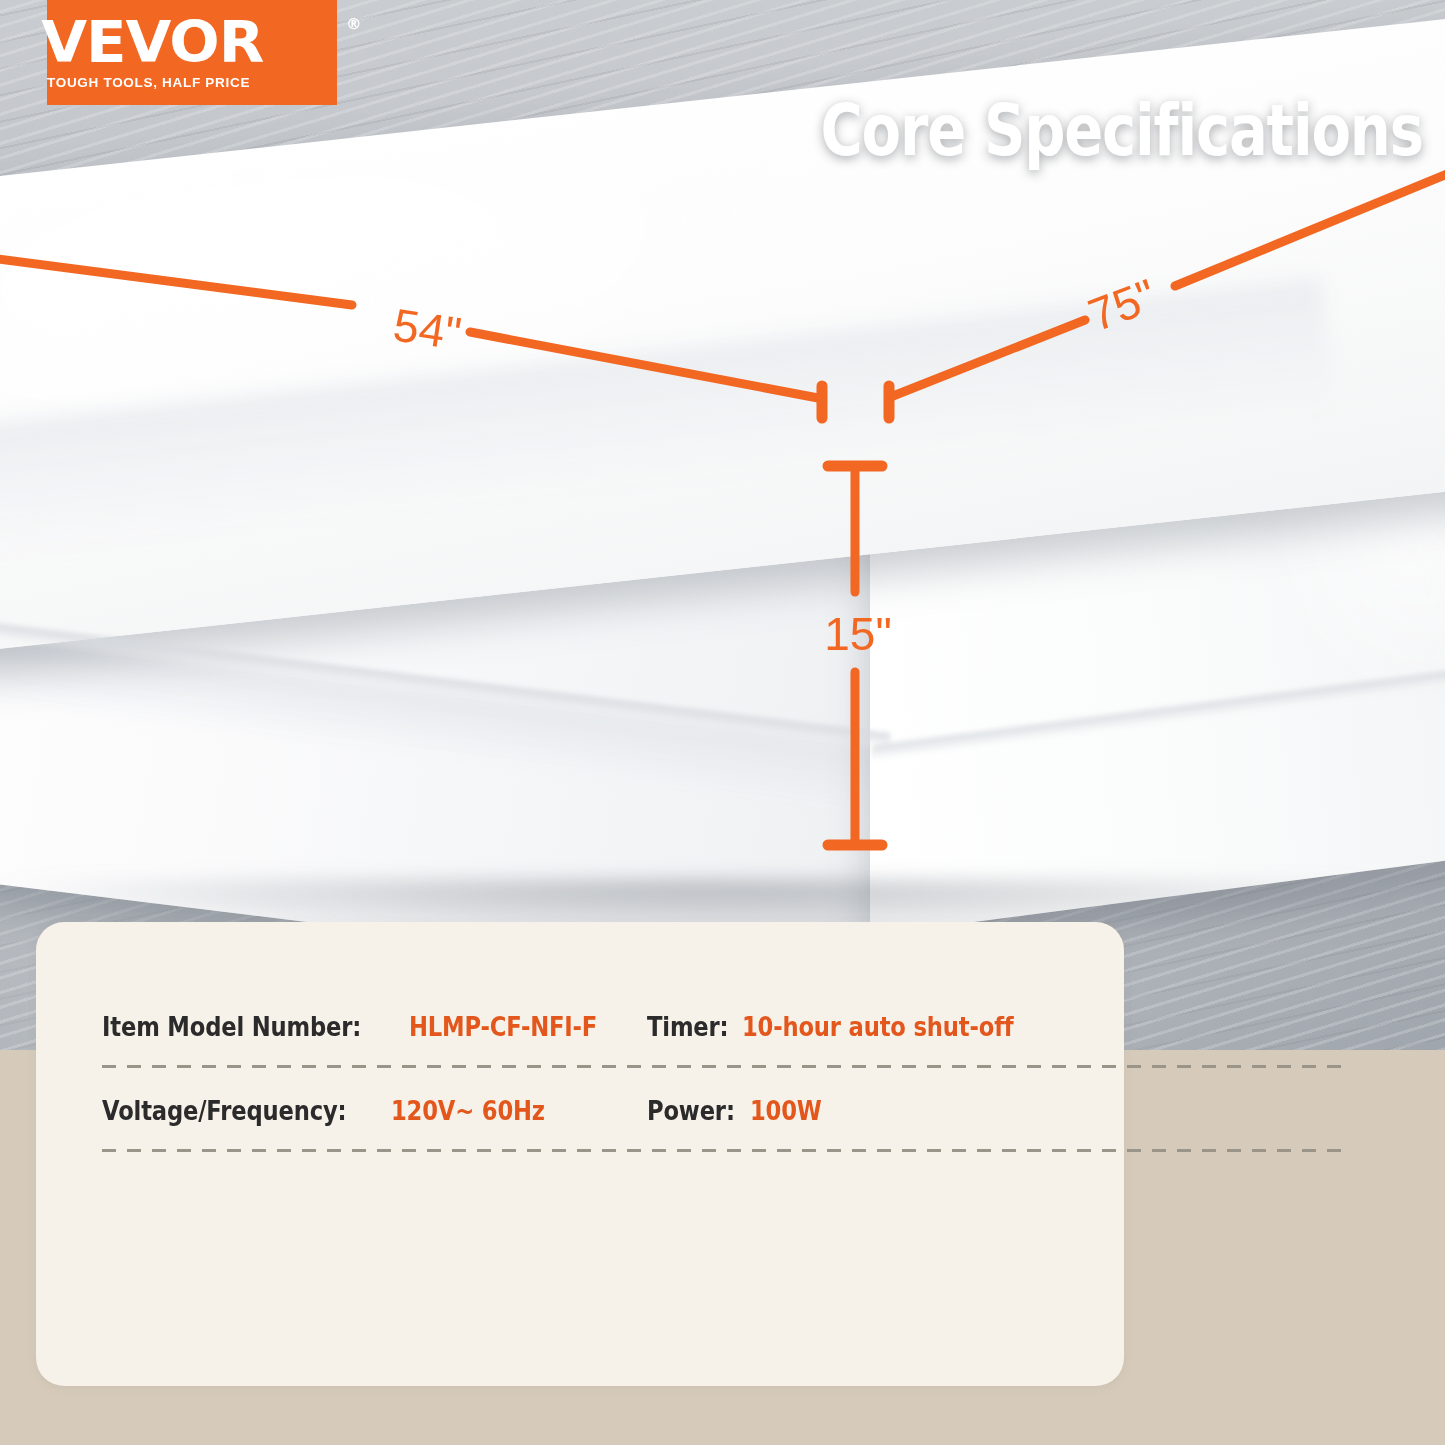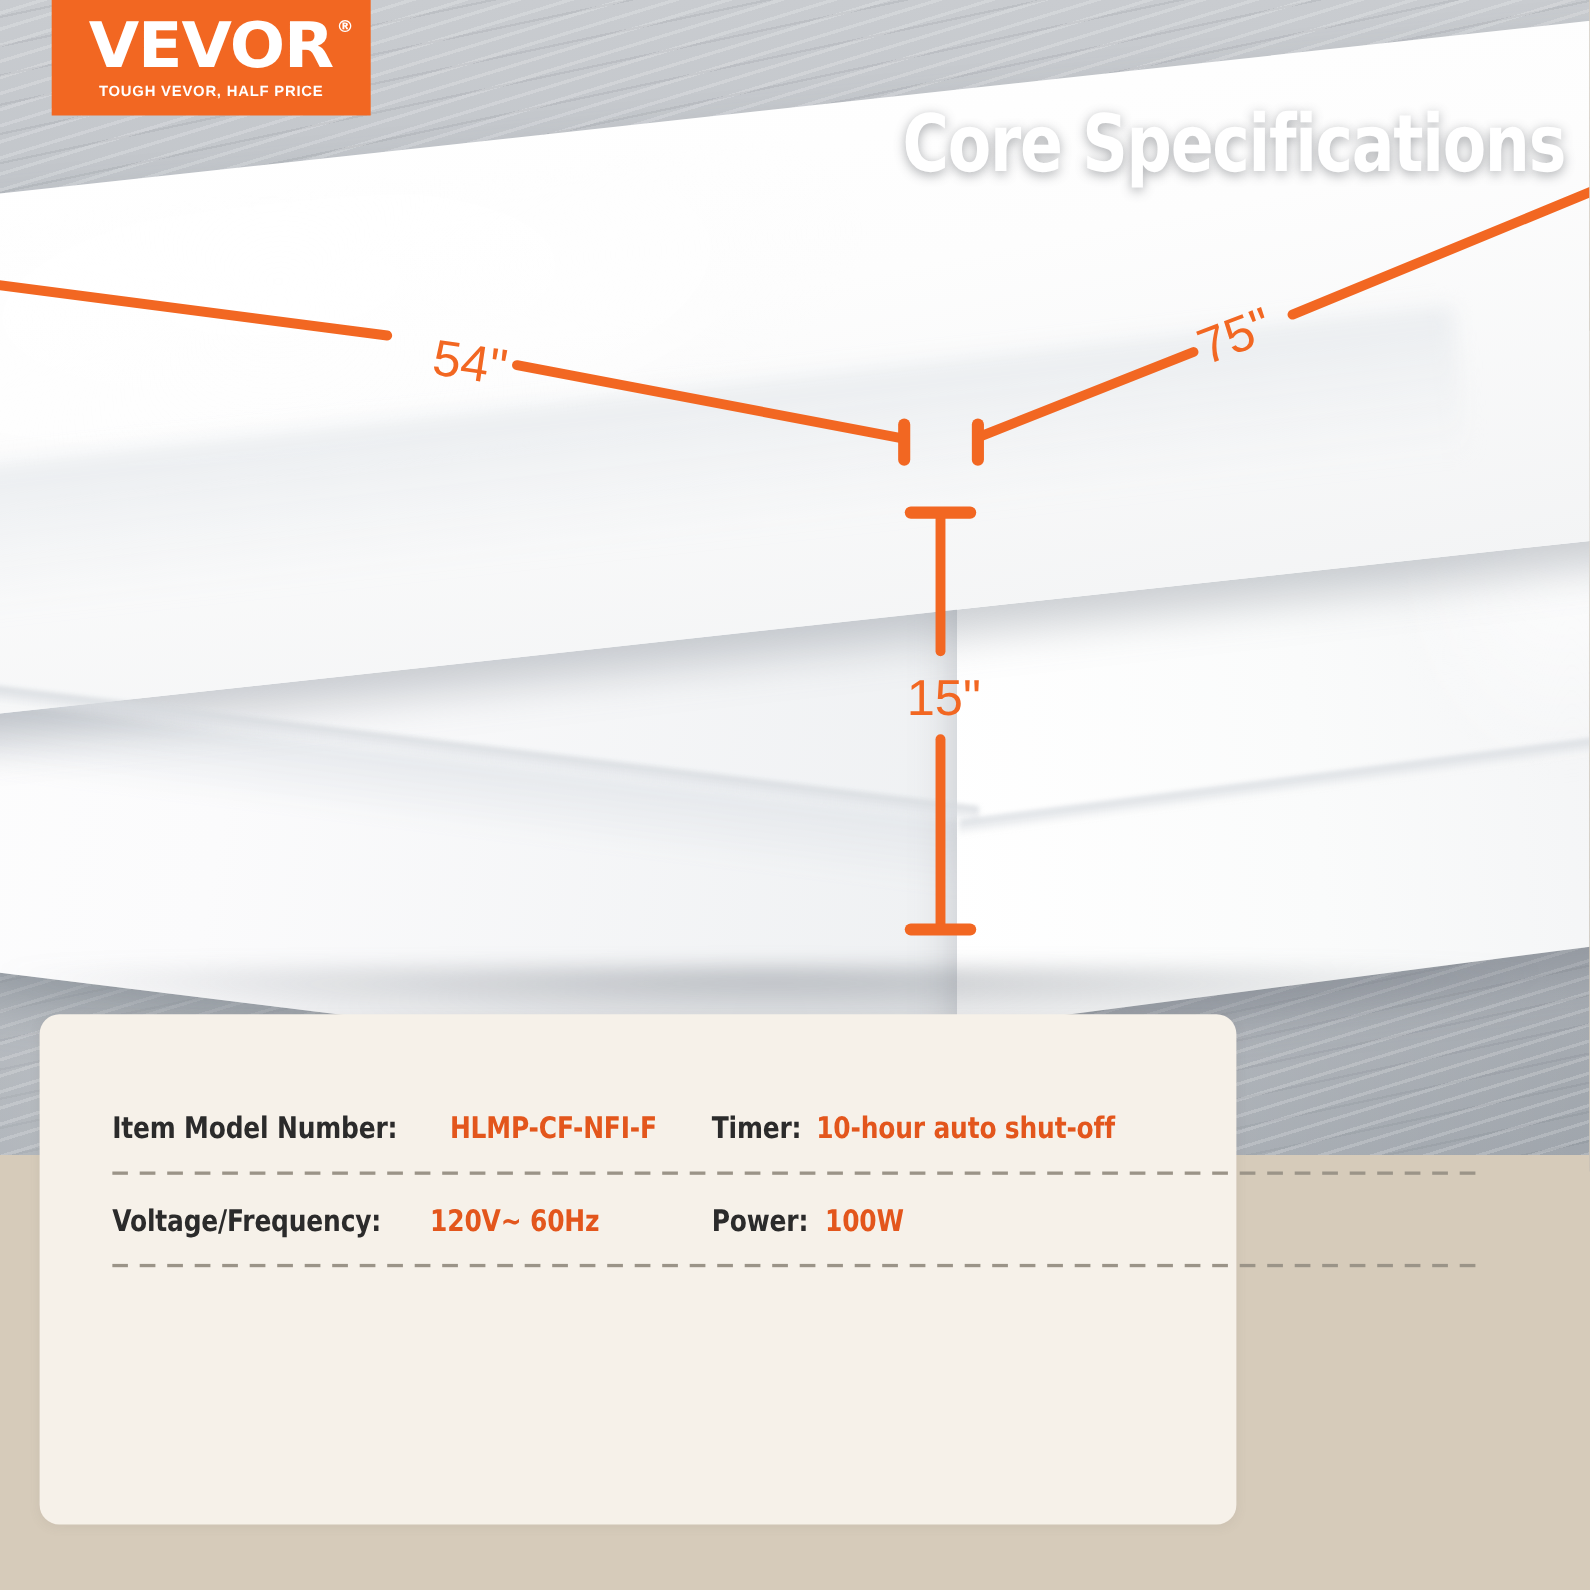--- a/index.html
+++ b/index.html
@@ -69,39 +69,39 @@
     transform:skewY(-7.4deg);filter:blur(2.5px);}
   .mat-shadow{position:absolute;left:-120px;top:880px;width:1640px;height:90px;
     background:radial-gradient(60% 100% at 50% 0%, rgba(95,102,112,.42), rgba(95,102,112,0) 72%);
     filter:blur(9px);}
 
   
   .dims{position:absolute;left:0;top:0;width:1445px;height:1065px;}
 
   
   .logo{position:absolute;left:47px;top:0;width:290px;height:105px;
-    background:#f26722;display:flex;flex-direction:column;align-items:center;
+    background:#f26722;display:flex;flex-direction:column;
     justify-content:center;}
   .logo-word{position:relative;color:#fff;font-weight:800;font-size:57px;
     letter-spacing:-1px;line-height:.95;font-family:"DejaVu Sans",sans-serif;
     transform:scaleX(1.04);}
   .logo-reg{position:absolute;right:-17px;top:2px;font-size:15px;font-weight:700;}
   .logo-tag{color:#fff;font-size:13.5px;font-weight:700;letter-spacing:.7px;
     margin-top:5px;font-family:"Liberation Sans",sans-serif;}
 
   
   .title{position:absolute;right:22px;top:88px;color:#fff;
     font-family:"DejaVu Sans",sans-serif;font-weight:800;font-size:72px;
     letter-spacing:-1.5px;transform:scaleX(.80);transform-origin:right center;
     text-shadow:0 3px 12px rgba(70,75,82,.45);white-space:nowrap;}
 
   
   .tanband{position:absolute;left:0;top:1050px;width:1445px;height:395px;background:#d6cbba;}
   .card{position:absolute;left:36px;top:922px;width:1088px;height:464px;
-    background:#f6f1e9;border-radius:18px;box-shadow:0 2px 10px rgba(120,110,95,.10);}
+    background:#f6f1e9;border-radius:28px;box-shadow:0 2px 10px rgba(120,110,95,.10);}
   .rows{position:absolute;left:66px;top:62px;width:1242px;}
   .row{position:relative;height:84px;}
   .cells{display:flex;align-items:center;height:84px;}
   .cell{display:flex;align-items:baseline;white-space:nowrap;}
   .lbl{color:#2b2b2b;font-family:"DejaVu Sans",sans-serif;font-weight:800;
     font-size:27px;transform:scaleX(.84);transform-origin:left center;
     letter-spacing:-.2px;}
   .val{color:#e3561c;font-family:"DejaVu Sans",sans-serif;font-weight:800;
     font-size:27px;transform:scaleX(.84);transform-origin:left center;
     letter-spacing:-.2px;margin-left:-2px;}
@@ -151,21 +151,21 @@
       <line x1="828" y1="466" x2="882" y2="466" stroke-width="11"></line>
       <line x1="828" y1="845" x2="882" y2="845" stroke-width="11"></line>
     </g>
     <text x="425" y="345" fill="#f26722" font-family="Liberation Sans, sans-serif" font-size="46" font-weight="400" text-anchor="middle" transform="rotate(8.5 425 345)">54"</text>
     <text x="1128" y="320" fill="#f26722" font-family="Liberation Sans, sans-serif" font-size="46" font-weight="400" text-anchor="middle" transform="rotate(-21 1128 320)">75"</text>
     <text x="858" y="650" fill="#f26722" font-family="Liberation Sans, sans-serif" font-size="46" font-weight="400" text-anchor="middle">15"</text>
   </svg>
 
   <div class="logo">
     <div class="logo-word">VEVOR<span class="logo-reg">®</span></div>
-    <div class="logo-tag">TOUGH VEVOR, HALF PRICE</div>
+    <div class="logo-tag">TOUGH TOOLS, HALF PRICE</div>
   </div>
 
   <div class="title">Core Specifications</div>
 
   <div class="tanband"></div>
 
   <div class="card">
     <div class="rows">
 
       <div class="row">

